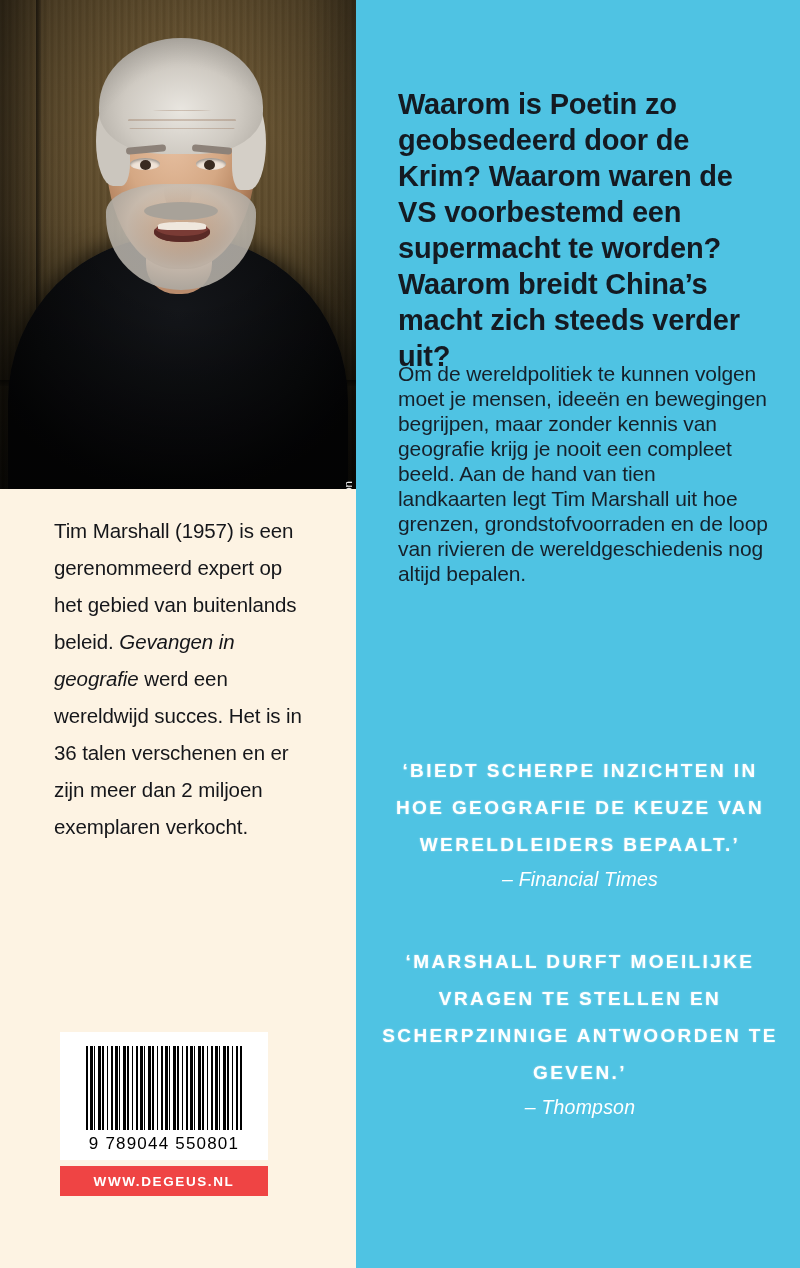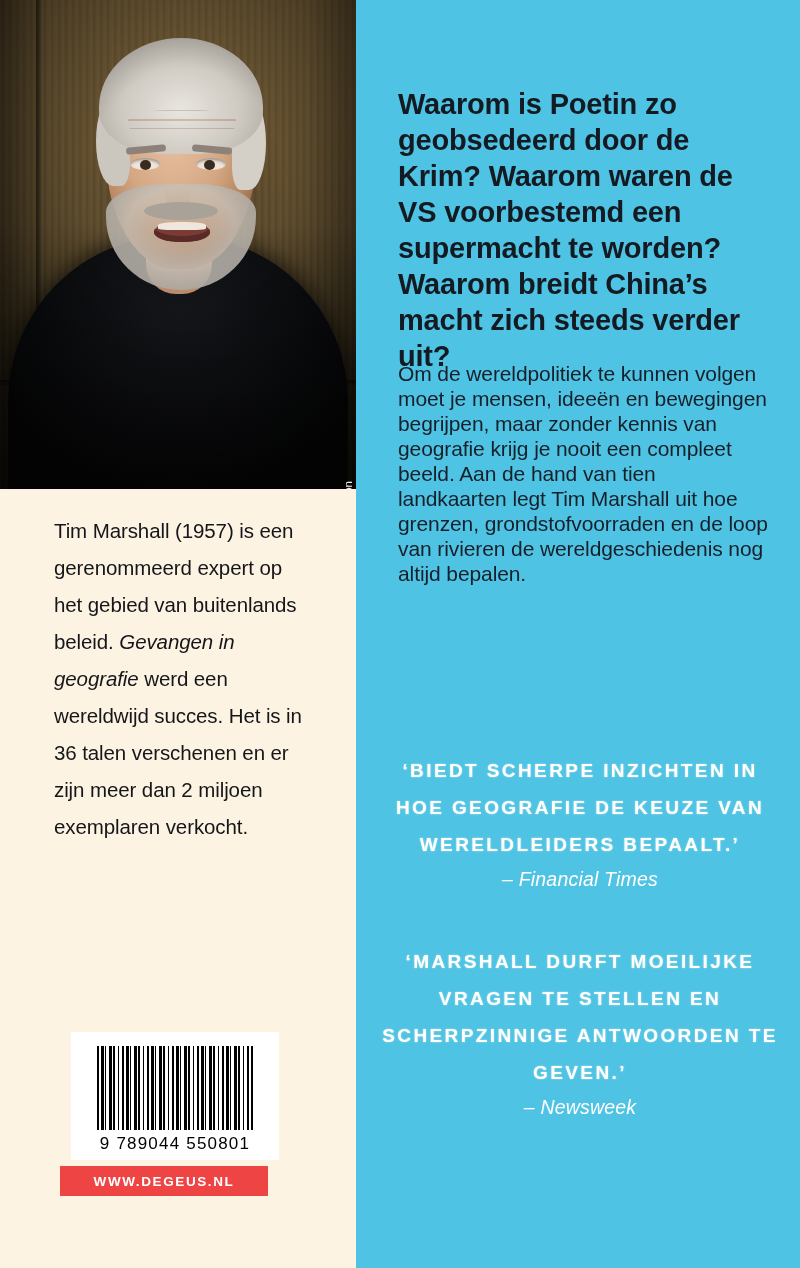--- a/index.html
+++ b/index.html
@@ -213,21 +213,20 @@
     top: 1032px;
     width: 208px;
   }
   .barcode-white {
     background: #ffffff;
     padding: 14px 10px 4px 10px;
     box-sizing: border-box;
     width: 208px;
     height: 128px;
     position: relative;
-    margin-left: 11px;
   }
   .bars {
     height: 84px;
     margin: 0 16px;
     background:
       repeating-linear-gradient(90deg,
         #000 0px, #000 2px, #fff 2px, #fff 4px,
         #000 4px, #000 7px, #fff 7px, #fff 8px,
         #000 8px, #000 9px, #fff 9px, #fff 12px,
         #000 12px, #000 15px, #fff 15px, #fff 16px,
@@ -379,20 +378,20 @@
 
     <div class="quotes">
 
       <div class="quote-block">
         <div class="quote-text">‘BIEDT SCHERPE INZICHTEN IN HOE GEOGRAFIE DE KEUZE VAN WERELDLEIDERS BEPAALT.’</div>
         <div class="quote-source">– Financial Times</div>
       </div>
 
       <div class="quote-block">
         <div class="quote-text">‘MARSHALL DURFT MOEILIJKE VRAGEN TE STELLEN EN SCHERPZINNIGE ANTWOORDEN TE GEVEN.’</div>
-        <div class="quote-source">– Newsweek</div>
+        <div class="quote-source">– Thompson</div>
       </div>
 
     </div>
 
   </div>
 
 </div>
 
 </body></html>

